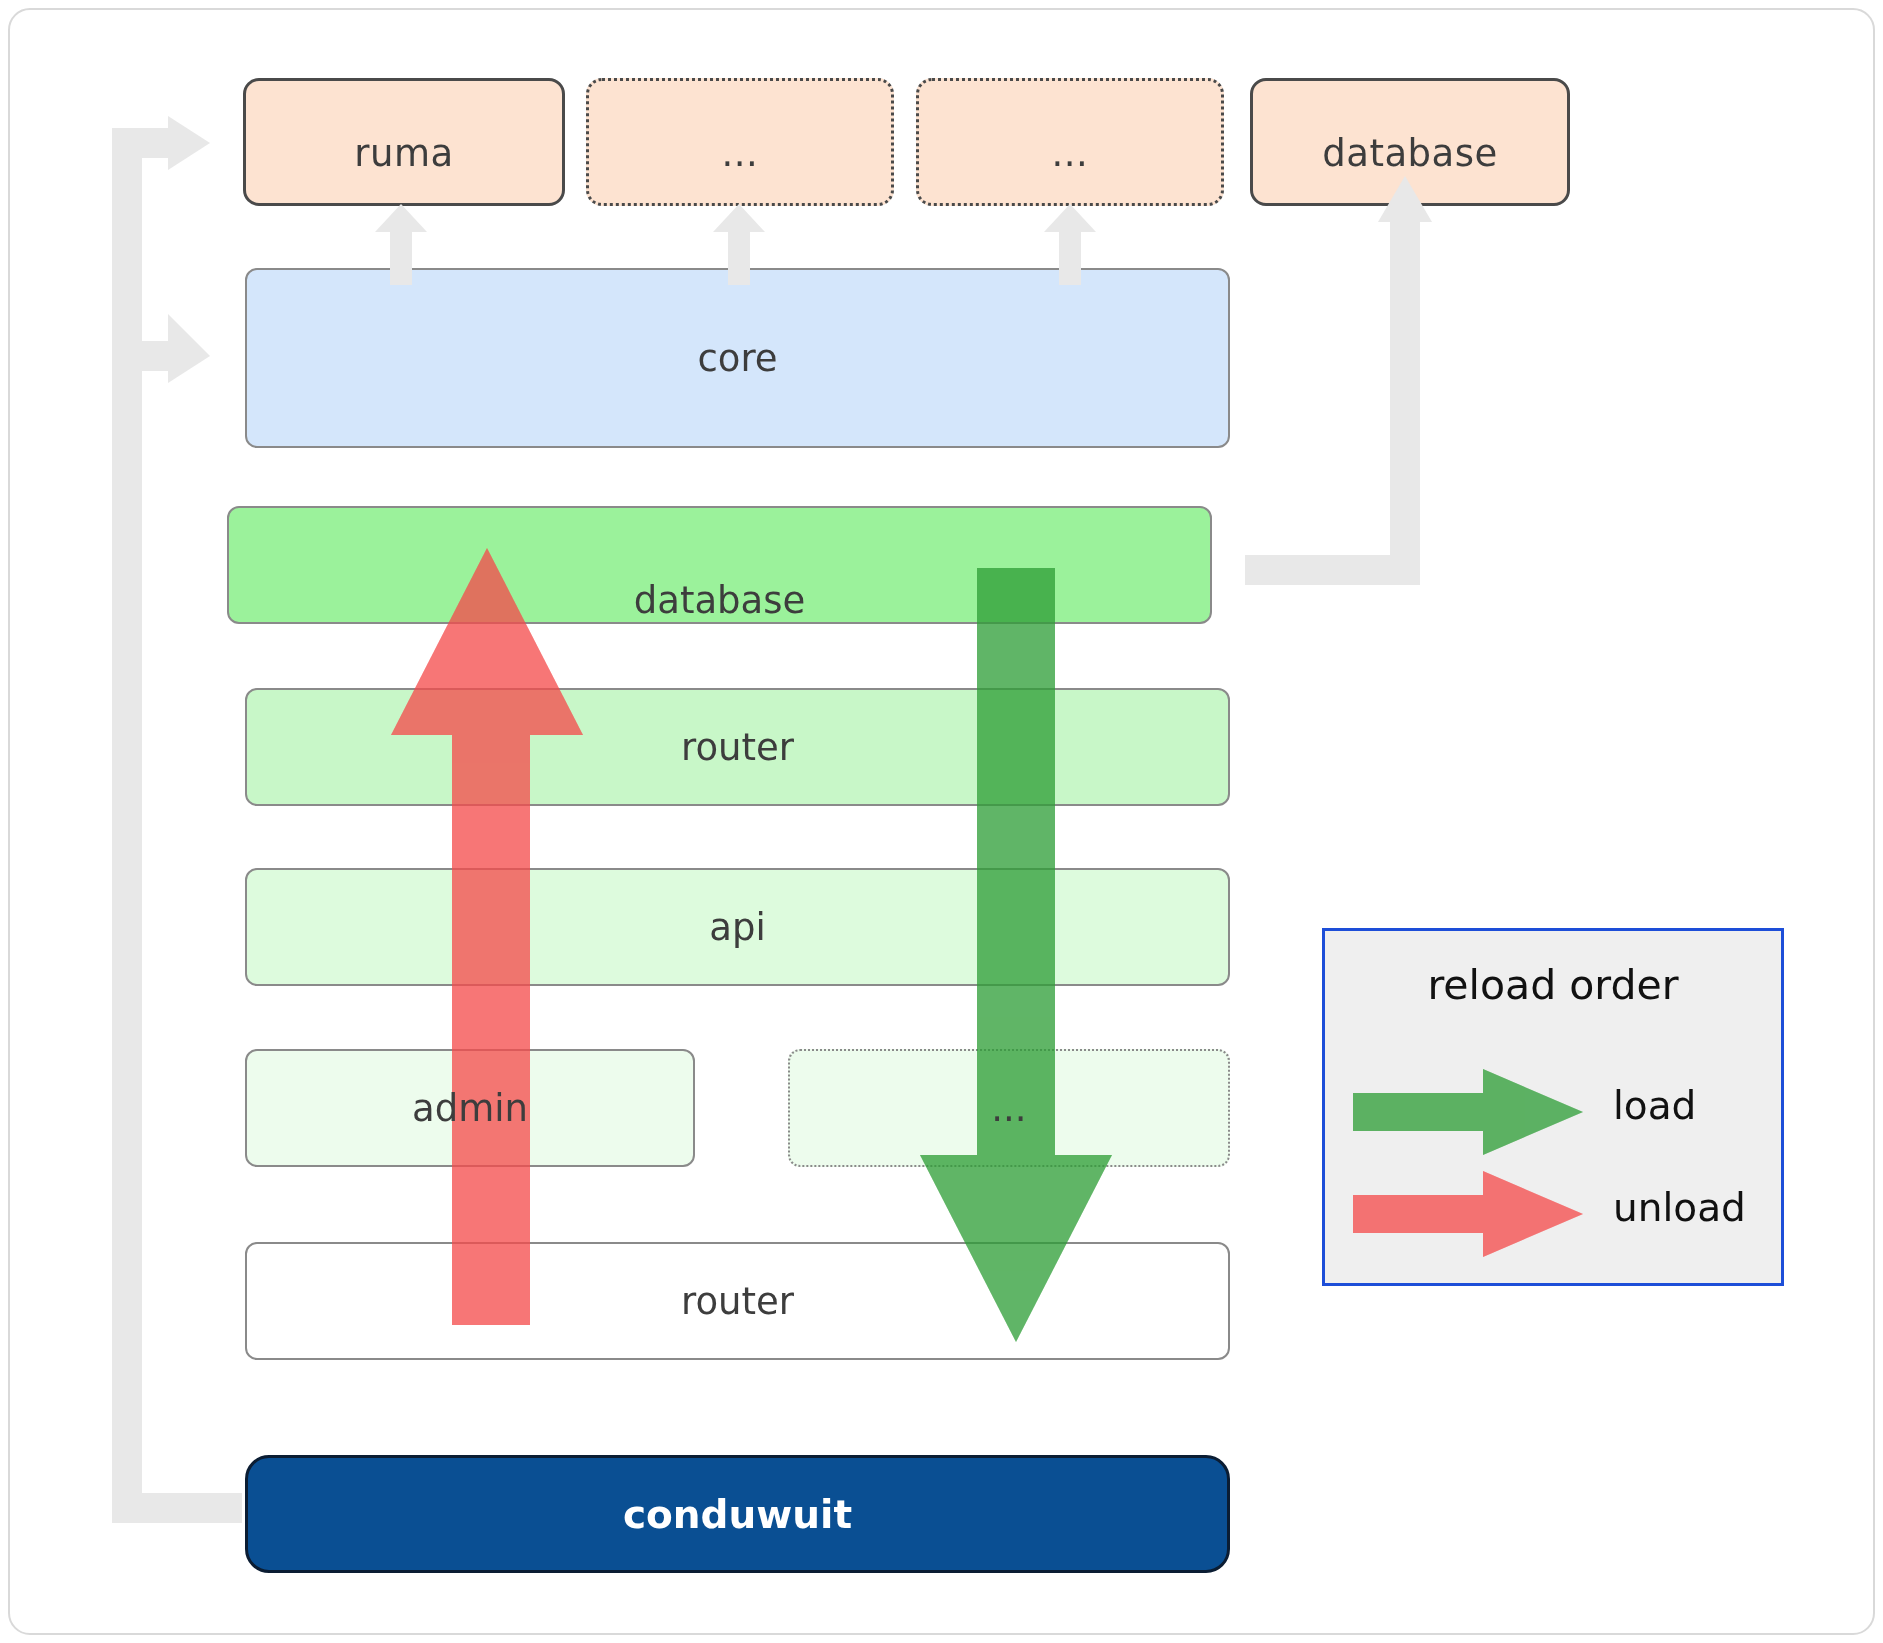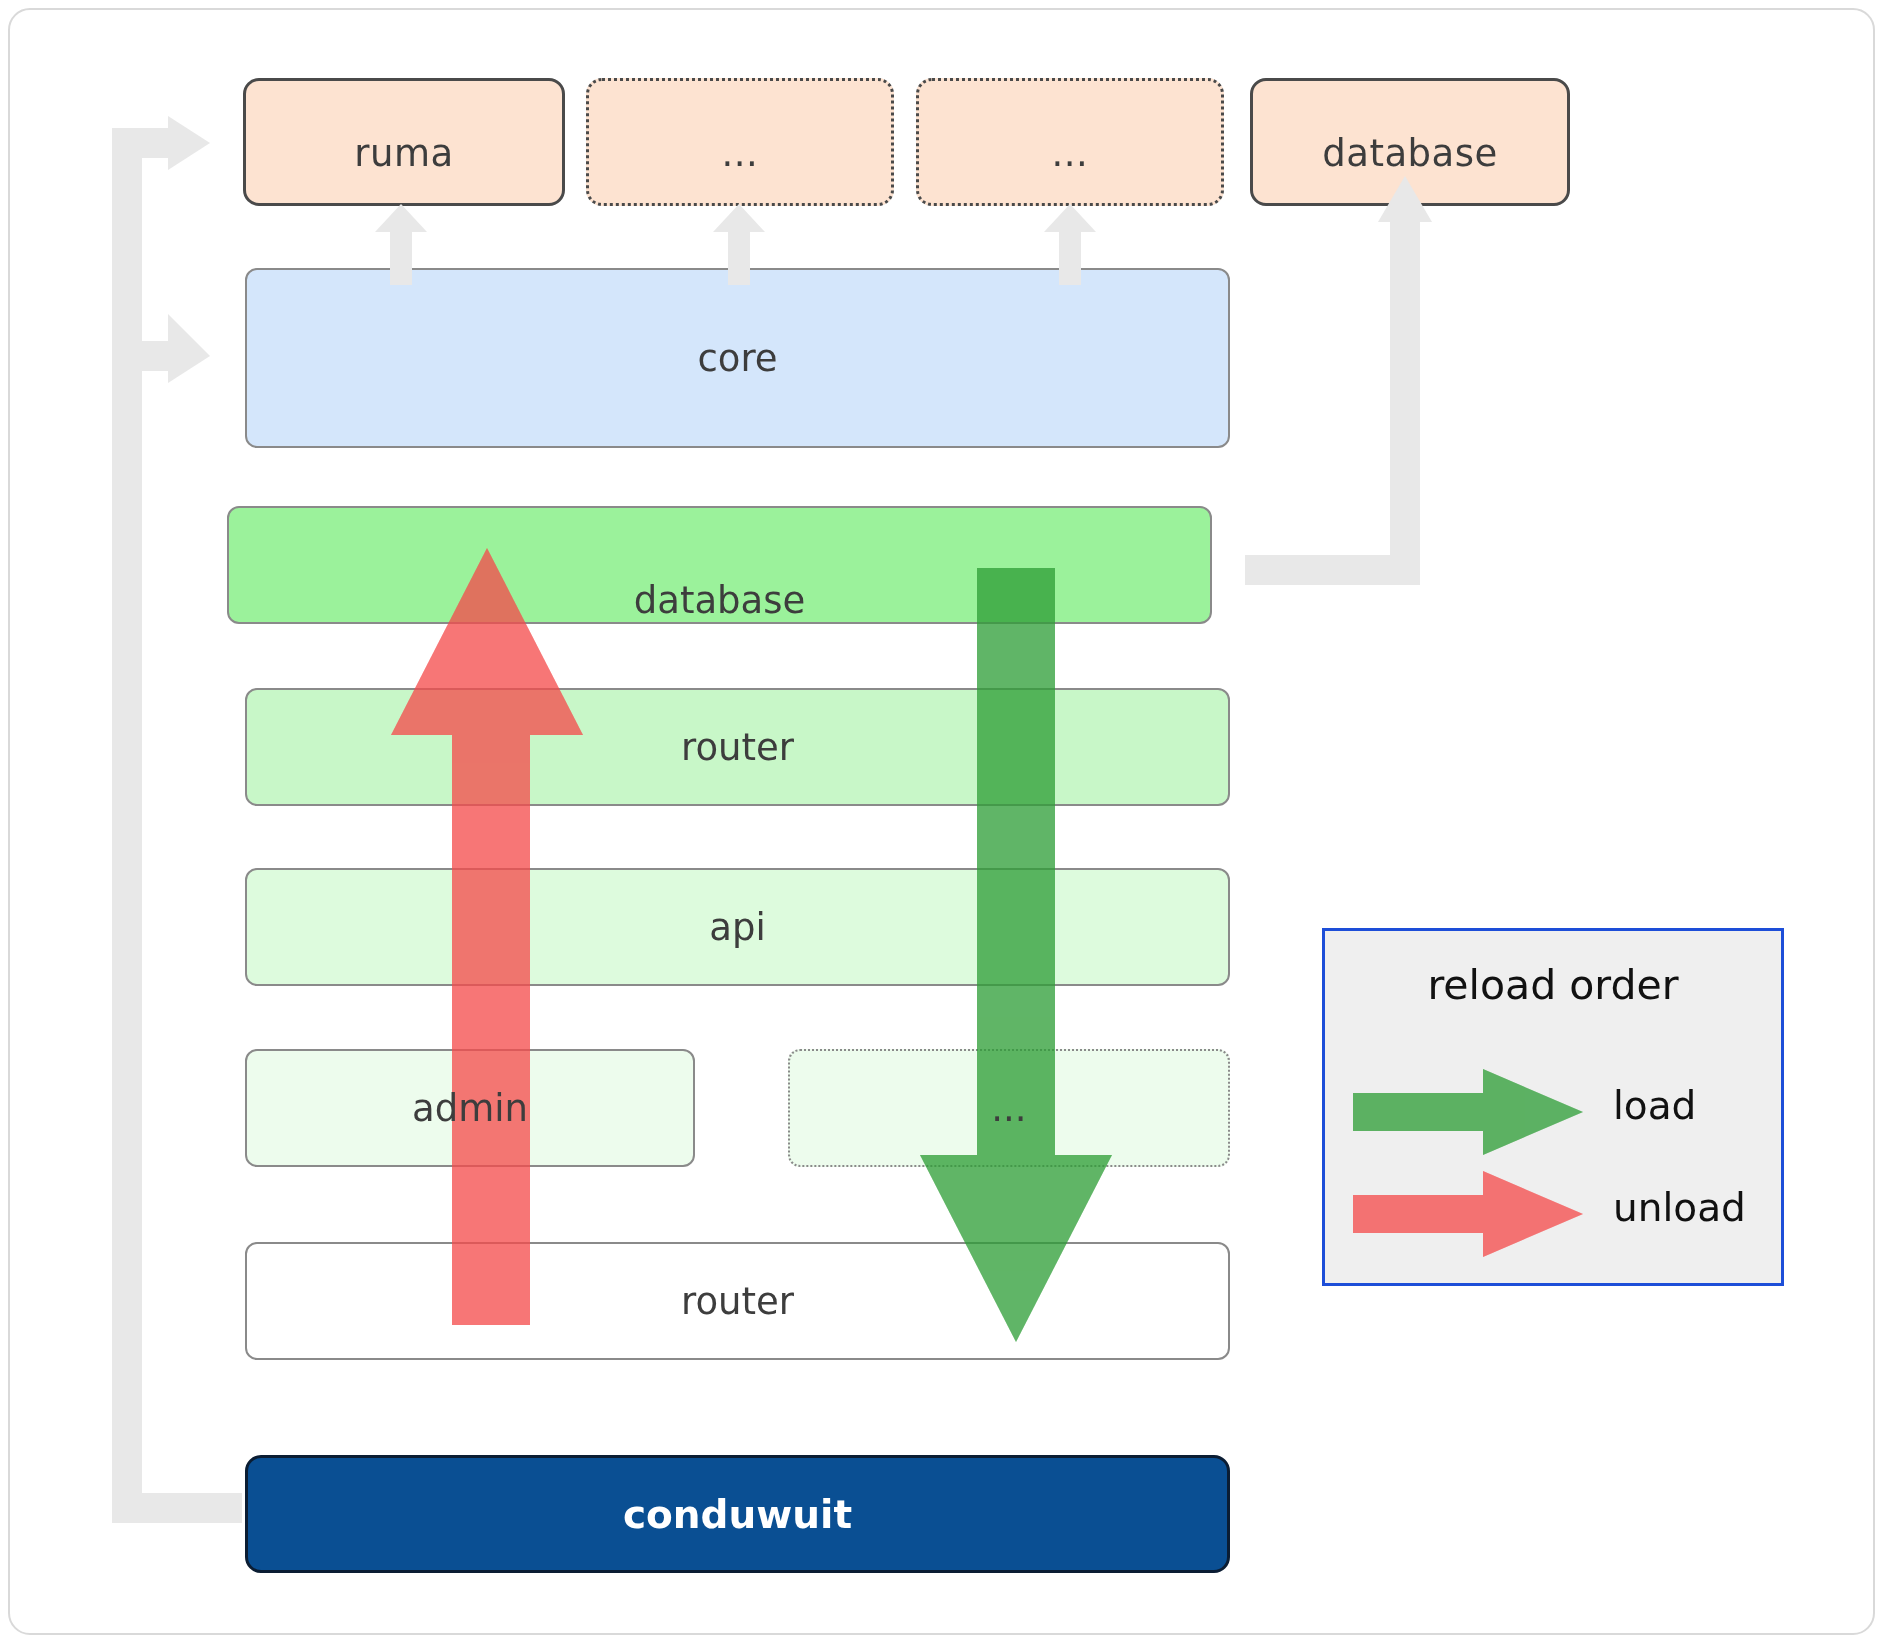--- a/index.html
+++ b/index.html
@@ -24,21 +24,21 @@
 
   
   .layer{border:2px solid #8a8a8a;font-size:37px;border-radius:12px;}
   .l-core{background:#d4e6fb;}
   .l-database{background:#9bf29b;}
   .l-service{background:#c8f7c8;}
   .l-api{background:#ddfbdd;}
   .l-admin{background:#edfced;}
   .l-dots{background:#edfced;border:2px dotted #8a8a8a;}
   .l-router{background:#ffffff;margin-top:12px;}
-  .l-app{background:#0a4f93;border:3px solid #0b1d33;border-radius:16px;}
+  .l-app{background:#0a4f93;border:3px solid #0b1d33;border-radius:24px;}
   .l-app .lbl{color:#ffffff;font-weight:bold;font-size:39px;}
 
   
   .legend{
     position:absolute;left:1322px;top:928px;width:462px;height:358px;
     background:#efefef;border:3px solid #1d4ed8;box-sizing:border-box;
   }
   .legend-title{
     position:absolute;left:0;top:30px;width:100%;text-align:center;
     font-size:41px;color:#111111;

